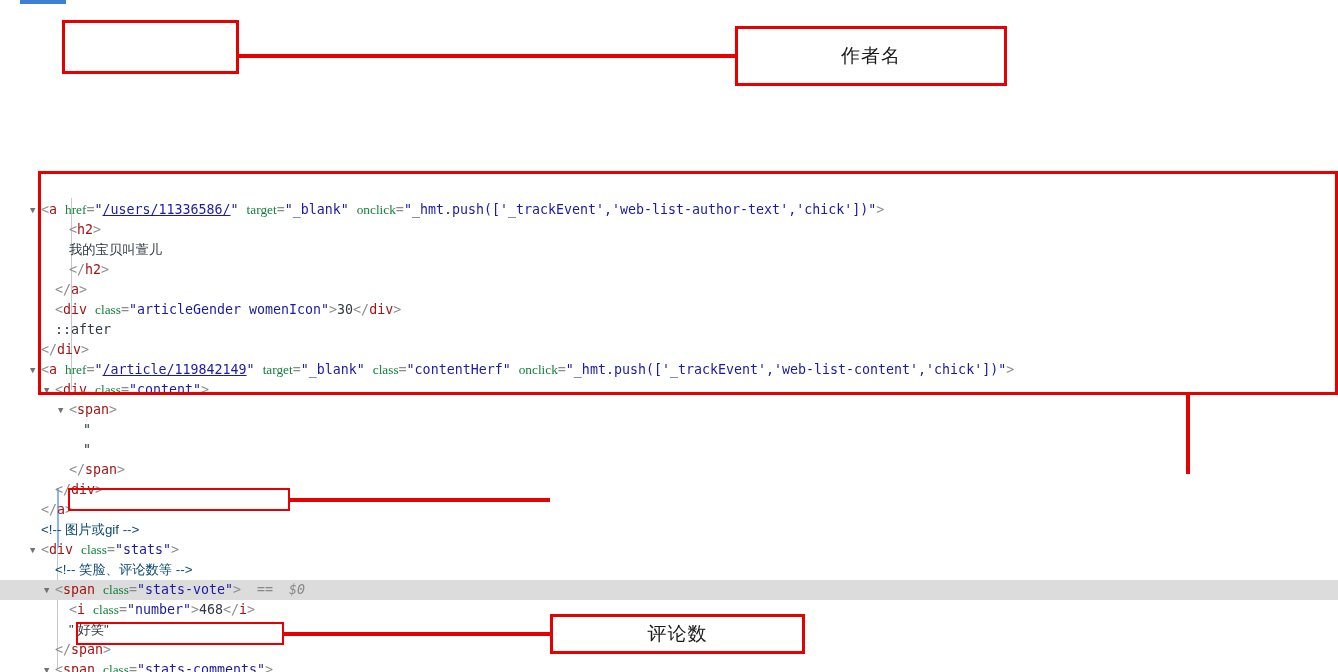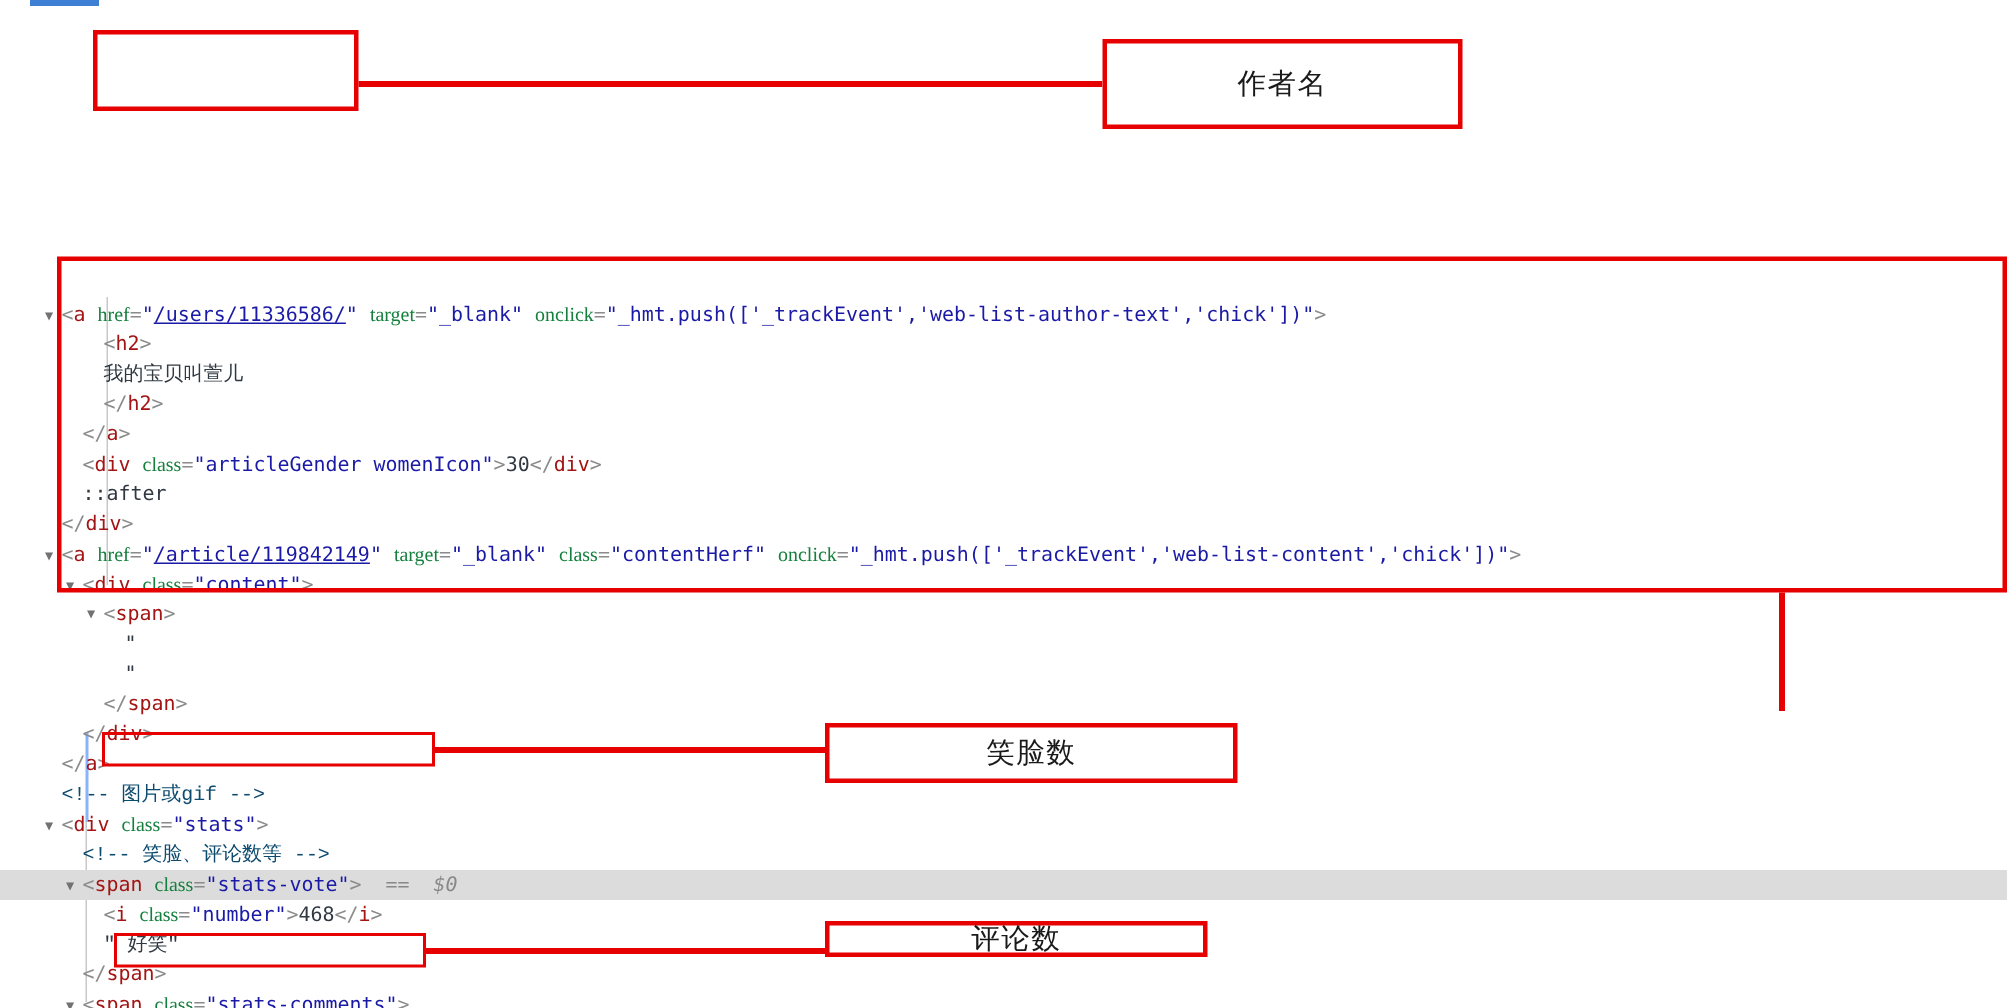--- a/index.html
+++ b/index.html
@@ -48,21 +48,21 @@
   .pnc  { color: #8b8b8b; }            
   .tag  { color: #a31515; }            
   .attr { color: #15803d; font-family: Liberation Serif, serif; }            
   .val  { color: #1a1aa6; }            
   .lnk  { color: #1a1aa6; text-decoration: underline; }
   .txt  { color: #303942; }            
   .cmt  { color: #0c4a6e; }            
   .sel  { color: #888888; font-style: italic; }  
   .pseudo { color: #303942; margin-top: 12px; }
 
-  .cn { font-family: Liberation Mono, monospace; text-align: right; }
+  .cn { font-family: Liberation Sans, sans-serif; text-align: right; }
 
   
   .contentblock {
     position: absolute;
     left: 88px;
     top: 256px;
     width: 1240px;
     font-family: "DejaVu Sans", "Liberation Sans", sans-serif;
     font-size: 13.2px;
     line-height: 22px;
@@ -133,25 +133,24 @@
 
   <div id="lines"><div class="ln" style="padding-left: 30px;"><span class="tri open"></span><span class="pnc">&lt;</span><span class="tag">a</span><span class="pnc"> </span><span class="attr">href</span><span class="pnc">=</span><span class="val">"</span><span class="lnk">/users/11336586/</span><span class="val">"</span><span class="pnc"> </span><span class="attr">target</span><span class="pnc">=</span><span class="val">"_blank"</span><span class="pnc"> </span><span class="attr">onclick</span><span class="pnc">=</span><span class="val">"_hmt.push(['_trackEvent','web-list-author-text','chick'])"</span><span class="pnc">&gt;</span></div><div class="ln" style="padding-left: 58px;"><span class="tri"></span><span class="pnc">&lt;</span><span class="tag">h2</span><span class="pnc">&gt;</span></div><div class="ln" style="padding-left: 58px;"><span class="tri"></span><span class="txt cn">我的宝贝叫萱儿</span></div><div class="ln" style="padding-left: 58px;"><span class="tri"></span><span class="pnc">&lt;/</span><span class="tag">h2</span><span class="pnc">&gt;</span></div><div class="ln" style="padding-left: 44px;"><span class="tri"></span><span class="pnc">&lt;/</span><span class="tag">a</span><span class="pnc">&gt;</span></div><div class="ln" style="padding-left: 44px;"><span class="tri"></span><span class="pnc">&lt;</span><span class="tag">div</span><span class="pnc"> </span><span class="attr">class</span><span class="pnc">=</span><span class="val">"articleGender womenIcon"</span><span class="pnc">&gt;</span><span class="txt">30</span><span class="pnc">&lt;/</span><span class="tag">div</span><span class="pnc">&gt;</span></div><div class="ln" style="padding-left: 44px;"><span class="tri"></span><span class="pseudo">::after</span></div><div class="ln" style="padding-left: 30px;"><span class="tri"></span><span class="pnc">&lt;/</span><span class="tag">div</span><span class="pnc">&gt;</span></div><div class="ln" style="padding-left: 30px;"><span class="tri open"></span><span class="pnc">&lt;</span><span class="tag">a</span><span class="pnc"> </span><span class="attr">href</span><span class="pnc">=</span><span class="val">"</span><span class="lnk">/article/119842149</span><span class="val">"</span><span class="pnc"> </span><span class="attr">target</span><span class="pnc">=</span><span class="val">"_blank"</span><span class="pnc"> </span><span class="attr">class</span><span class="pnc">=</span><span class="val">"contentHerf"</span><span class="pnc"> </span><span class="attr">onclick</span><span class="pnc">=</span><span class="val">"_hmt.push(['_trackEvent','web-list-content','chick'])"</span><span class="pnc">&gt;</span></div><div class="ln" style="padding-left: 44px;"><span class="tri open"></span><span class="pnc">&lt;</span><span class="tag">div</span><span class="pnc"> </span><span class="attr">class</span><span class="pnc">=</span><span class="val">"content"</span><span class="pnc">&gt;</span></div><div class="ln" style="padding-left: 58px;"><span class="tri open"></span><span class="pnc">&lt;</span><span class="tag">span</span><span class="pnc">&gt;</span></div><div class="ln" style="padding-left: 72px;"><span class="tri"></span><span class="txt">"</span></div><div class="ln" style="padding-left: 72px;"><span class="tri"></span><span class="txt">"</span></div><div class="ln" style="padding-left: 58px;"><span class="tri"></span><span class="pnc">&lt;/</span><span class="tag">span</span><span class="pnc">&gt;</span></div><div class="ln" style="padding-left: 44px;"><span class="tri"></span><span class="pnc">&lt;/</span><span class="tag">div</span><span class="pnc">&gt;</span></div><div class="ln" style="padding-left: 30px;"><span class="tri"></span><span class="pnc">&lt;/</span><span class="tag">a</span><span class="pnc">&gt;</span></div><div class="ln" style="padding-left: 30px;"><span class="tri"></span><span class="cmt cn">&lt;!-- 图片或gif --&gt;</span></div><div class="ln" style="padding-left: 30px;"><span class="tri open"></span><span class="pnc">&lt;</span><span class="tag">div</span><span class="pnc"> </span><span class="attr">class</span><span class="pnc">=</span><span class="val">"stats"</span><span class="pnc">&gt;</span></div><div class="ln" style="padding-left: 44px;"><span class="tri"></span><span class="cmt cn">&lt;!-- 笑脸、评论数等 --&gt;</span></div><div class="ln hl" style="padding-left: 44px;"><span class="tri open"></span><span class="pnc">&lt;</span><span class="tag">span</span><span class="pnc"> </span><span class="attr">class</span><span class="pnc">=</span><span class="val">"stats-vote"</span><span class="pnc">&gt;</span><span class="sel">  ==  $0</span></div><div class="ln" style="padding-left: 58px;"><span class="tri"></span><span class="pnc">&lt;</span><span class="tag">i</span><span class="pnc"> </span><span class="attr">class</span><span class="pnc">=</span><span class="val">"number"</span><span class="pnc">&gt;</span><span class="txt">468</span><span class="pnc">&lt;/</span><span class="tag">i</span><span class="pnc">&gt;</span></div><div class="ln" style="padding-left: 58px;"><span class="tri"></span><span class="txt cn">" 好笑"</span></div><div class="ln" style="padding-left: 44px;"><span class="tri"></span><span class="pnc">&lt;/</span><span class="tag">span</span><span class="pnc">&gt;</span></div><div class="ln" style="padding-left: 44px;"><span class="tri open"></span><span class="pnc">&lt;</span><span class="tag">span</span><span class="pnc"> </span><span class="attr">class</span><span class="pnc">=</span><span class="val">"stats-comments"</span><span class="pnc">&gt;</span></div></div>
 
   
 </div>
 
 <div id="overlay">
 
   <div class="rbox" style="left:62px; top:20px; width:177px; height:54px;"></div>
   <div class="rline" style="left:239px; top:54px; width:496px; height:4px;"></div>
-  <div class="rlabel" style="left:735px; top:26px; width:240px; height:60px;">作者名</div>
+  <div class="rlabel" style="left:735px; top:26px; width:272px; height:60px;">作者名</div>
 
   <div class="rbox" style="left:38px; top:171px; width:1300px; height:224px;"></div>
   <div class="rline" style="left:1186px; top:395px; width:4px; height:79px;"></div>
 
   <div class="rbox thin" style="left:68px; top:488px; width:222px; height:23px;"></div>
   <div class="rline" style="left:288px; top:498px; width:262px; height:4px;"></div>
-  <div class="rlabel" style="left:550px; top:482px; width:275px; height:40px;">笑脸数</div>
 
   <div class="rbox thin" style="left:76px; top:622px; width:208px; height:23px;"></div>
   <div class="rline" style="left:282px; top:632px; width:268px; height:4px;"></div>
-  <div class="rlabel" style="left:550px; top:614px; width:255px; height:24px;">评论数</div>
+  <div class="rlabel" style="left:550px; top:614px; width:255px; height:40px;">评论数</div>
 </div>
 
 </body></html>

